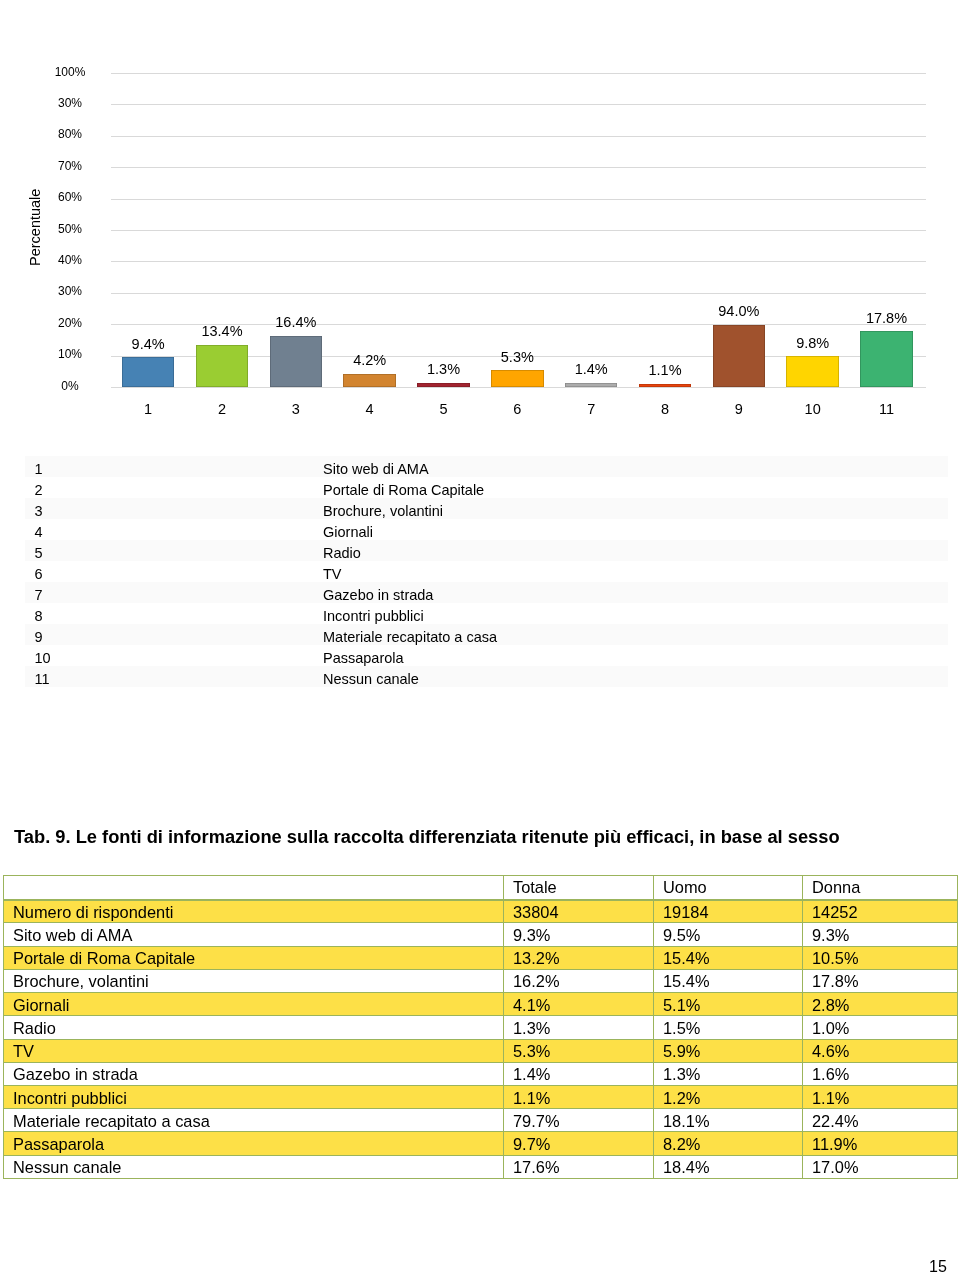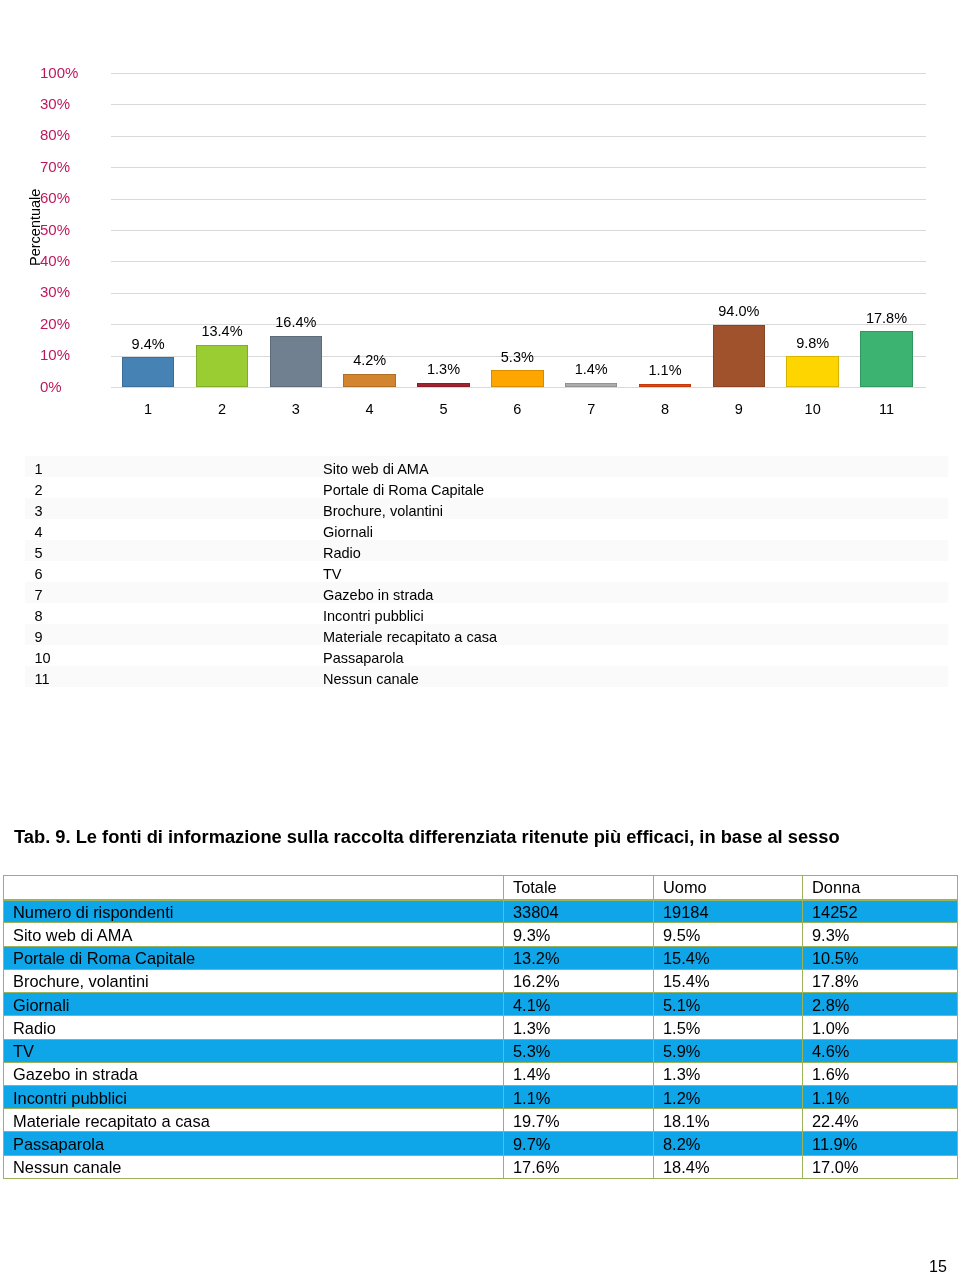--- a/index.html
+++ b/index.html
@@ -4,21 +4,21 @@
 <title>Graf. 8</title>
 <style>
   html,body{margin:0;padding:0;}
   body{width:960px;height:1274px;background:#ffffff;font-family:"Liberation Sans",sans-serif;color:#000;position:relative;overflow:hidden;
        -webkit-font-smoothing:antialiased;}
   .page{position:relative;width:960px;height:1274px;}
   #chart-title{position:absolute;left:13px;top:0px;font-size:18.4px;font-weight:bold;white-space:nowrap;line-height:22px;}
   
   #chart{position:absolute;left:0;top:0;width:960px;height:440px;}
   .gridline{position:absolute;height:1px;background:#d9d9d9;left:111px;width:814.5px;}
-  .ytick{position:absolute;text-align:left;font-size:15px;color:#be185d;line-height:17px;}
+  .ytick{position:absolute;text-align:center;font-size:12px;color:#000000;line-height:17px;}
   #yaxis-title{position:absolute;transform:rotate(-90deg);transform-origin:left top;font-size:14.5px;color:#000;white-space:nowrap;}
   .bar{position:absolute;}
   .barlabel{position:absolute;font-size:14.5px;color:#000;text-align:center;white-space:nowrap;line-height:17px;}
   .xtick{position:absolute;font-size:14.5px;color:#000;text-align:center;line-height:17px;}
   
   #legend{position:absolute;left:24.8px;top:456px;width:923.6px;}
   .leg-head{font-size:13.2px;font-weight:bold;height:21.4px;line-height:23px;padding-left:9.4px;box-sizing:border-box;}
   .leg-row{display:flex;font-size:14.5px;height:21.03px;line-height:26px;background:#fff;}
   .leg-row.alt{background:#fafafa;}
   .leg-row .n{width:298.2px;padding-left:9.7px;box-sizing:border-box;}
@@ -30,21 +30,21 @@
               table-layout:fixed;border:1px solid #9bb45c;}
   #data-table td,#data-table th{font-weight:normal;text-align:left;padding:2px 0 0 9px;
               border:1px solid #9bb45c;box-sizing:border-box;vertical-align:middle;line-height:17px;}
   #data-table tr{height:23.23px;margin-top:44px;}
   #data-table tr.hdr{height:24.2px;}
   #data-table tr.even td{background:#e4eed4;}
   #data-table tr.odd td{background:#ffffff;}
   #data-table tr.hdr th{background:#ffffff;border-bottom:2px solid #9bb45c;padding-top:1px;}
   #page-number{position:absolute;left:929px;top:1258px;font-size:16px;}
 </style>
-<style>#data-table,#data-table td,#data-table th{border-color:#9BB45C;}#data-table tr.even td{background:#0ea5e9;}.leg-row.alt{background:#FAFAFA;}</style></head>
+<style>#data-table,#data-table td,#data-table th{border-color:#9BB45C;}#data-table tr.even td{background:#fde047;}.leg-row.alt{background:#FAFAFA;}</style></head>
 <body>
 
 <div class="page">
   <div id="chart">
       <div class="gridline" style="top: 73px;"></div>
       <div class="ytick" style="top: 63.5px; left: 40px; width: 60px;">100%</div>
       <div class="gridline" style="top: 104.4px;"></div>
       <div class="ytick" style="top: 94.9px; left: 40px; width: 60px;">30%</div>
       <div class="gridline" style="top: 135.8px;"></div>
       <div class="ytick" style="top: 126.3px; left: 40px; width: 60px;">80%</div>
@@ -211,21 +211,21 @@
           <td>1.6%</td>
         </tr>
         <tr class="even">
           <td>Incontri pubblici</td>
           <td>1.1%</td>
           <td>1.2%</td>
           <td>1.1%</td>
         </tr>
         <tr class="odd">
           <td>Materiale recapitato a casa</td>
-          <td>19.7%</td>
+          <td>79.7%</td>
           <td>18.1%</td>
           <td>22.4%</td>
         </tr>
         <tr class="even">
           <td>Passaparola</td>
           <td>9.7%</td>
           <td>8.2%</td>
           <td>11.9%</td>
         </tr>
         <tr class="odd">

